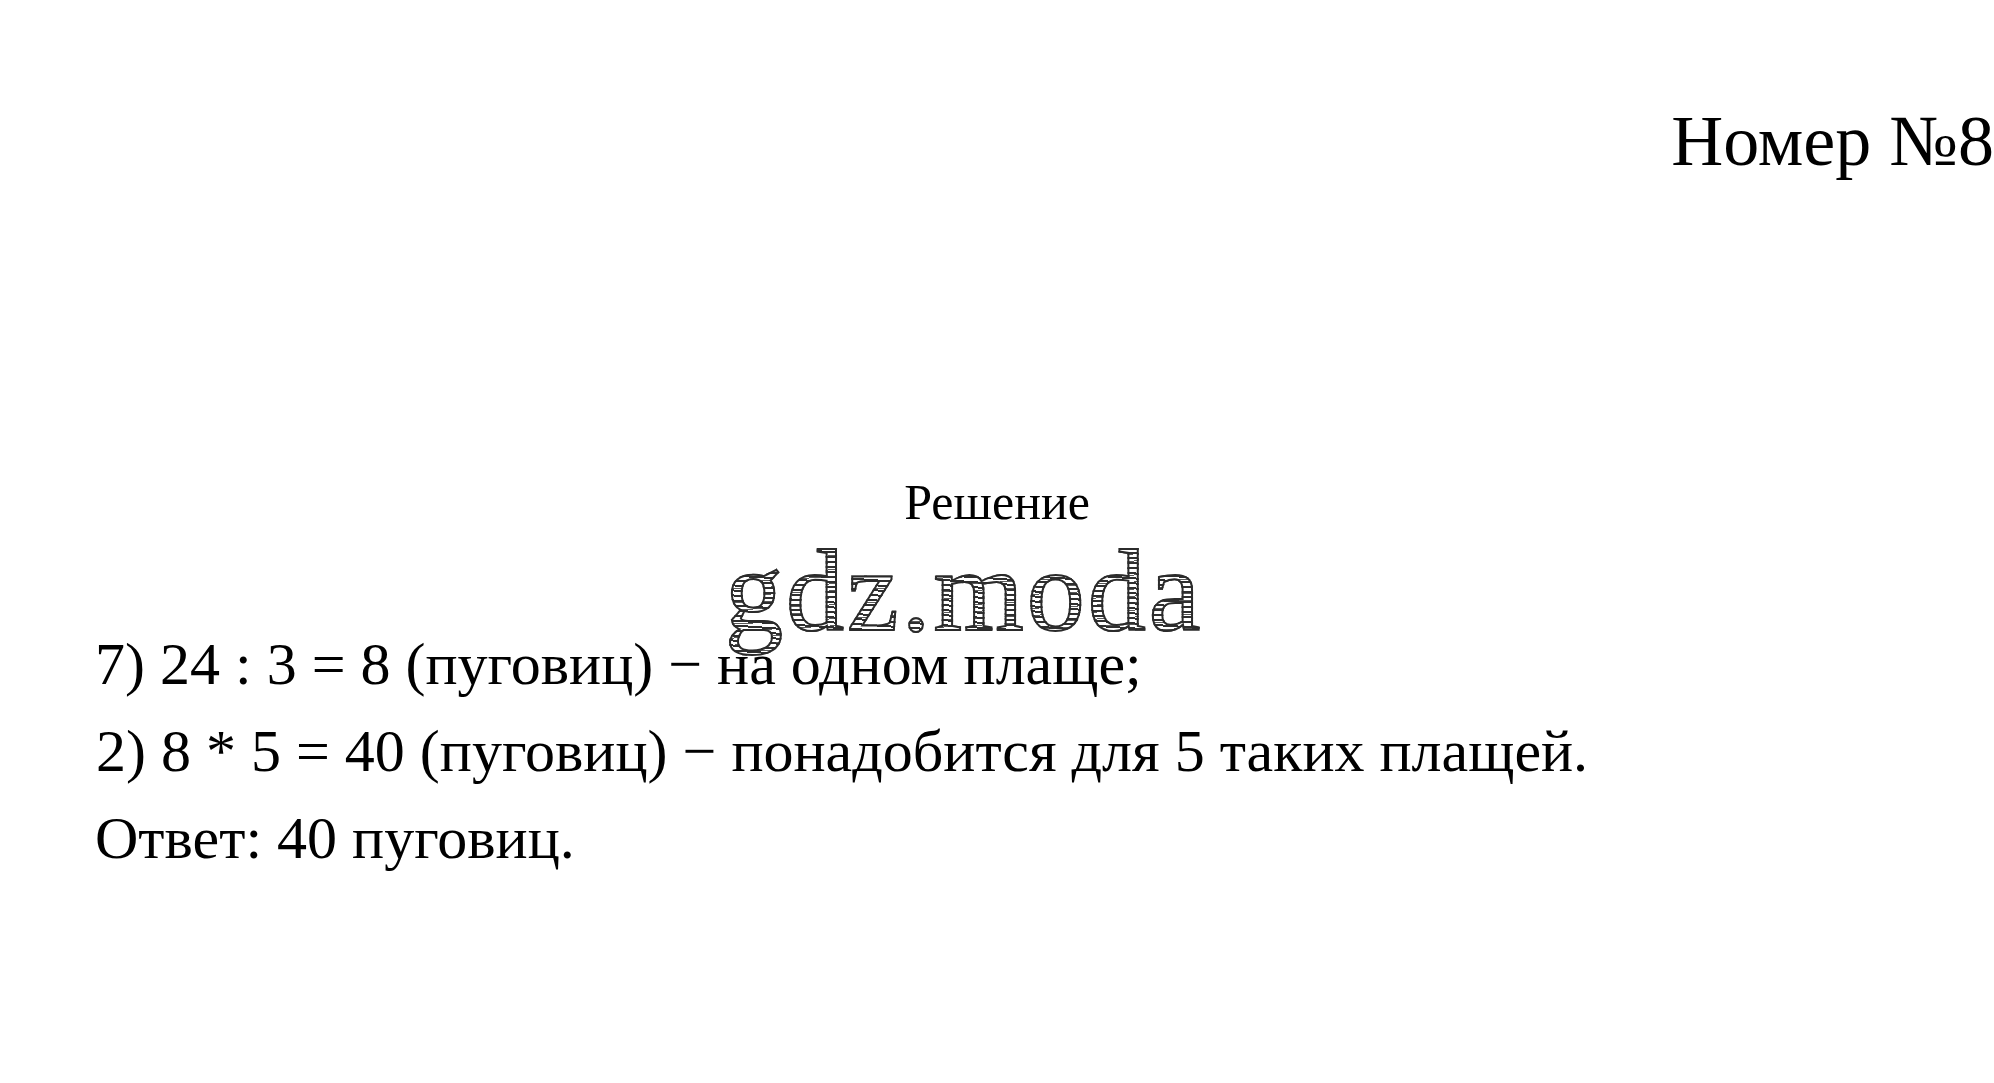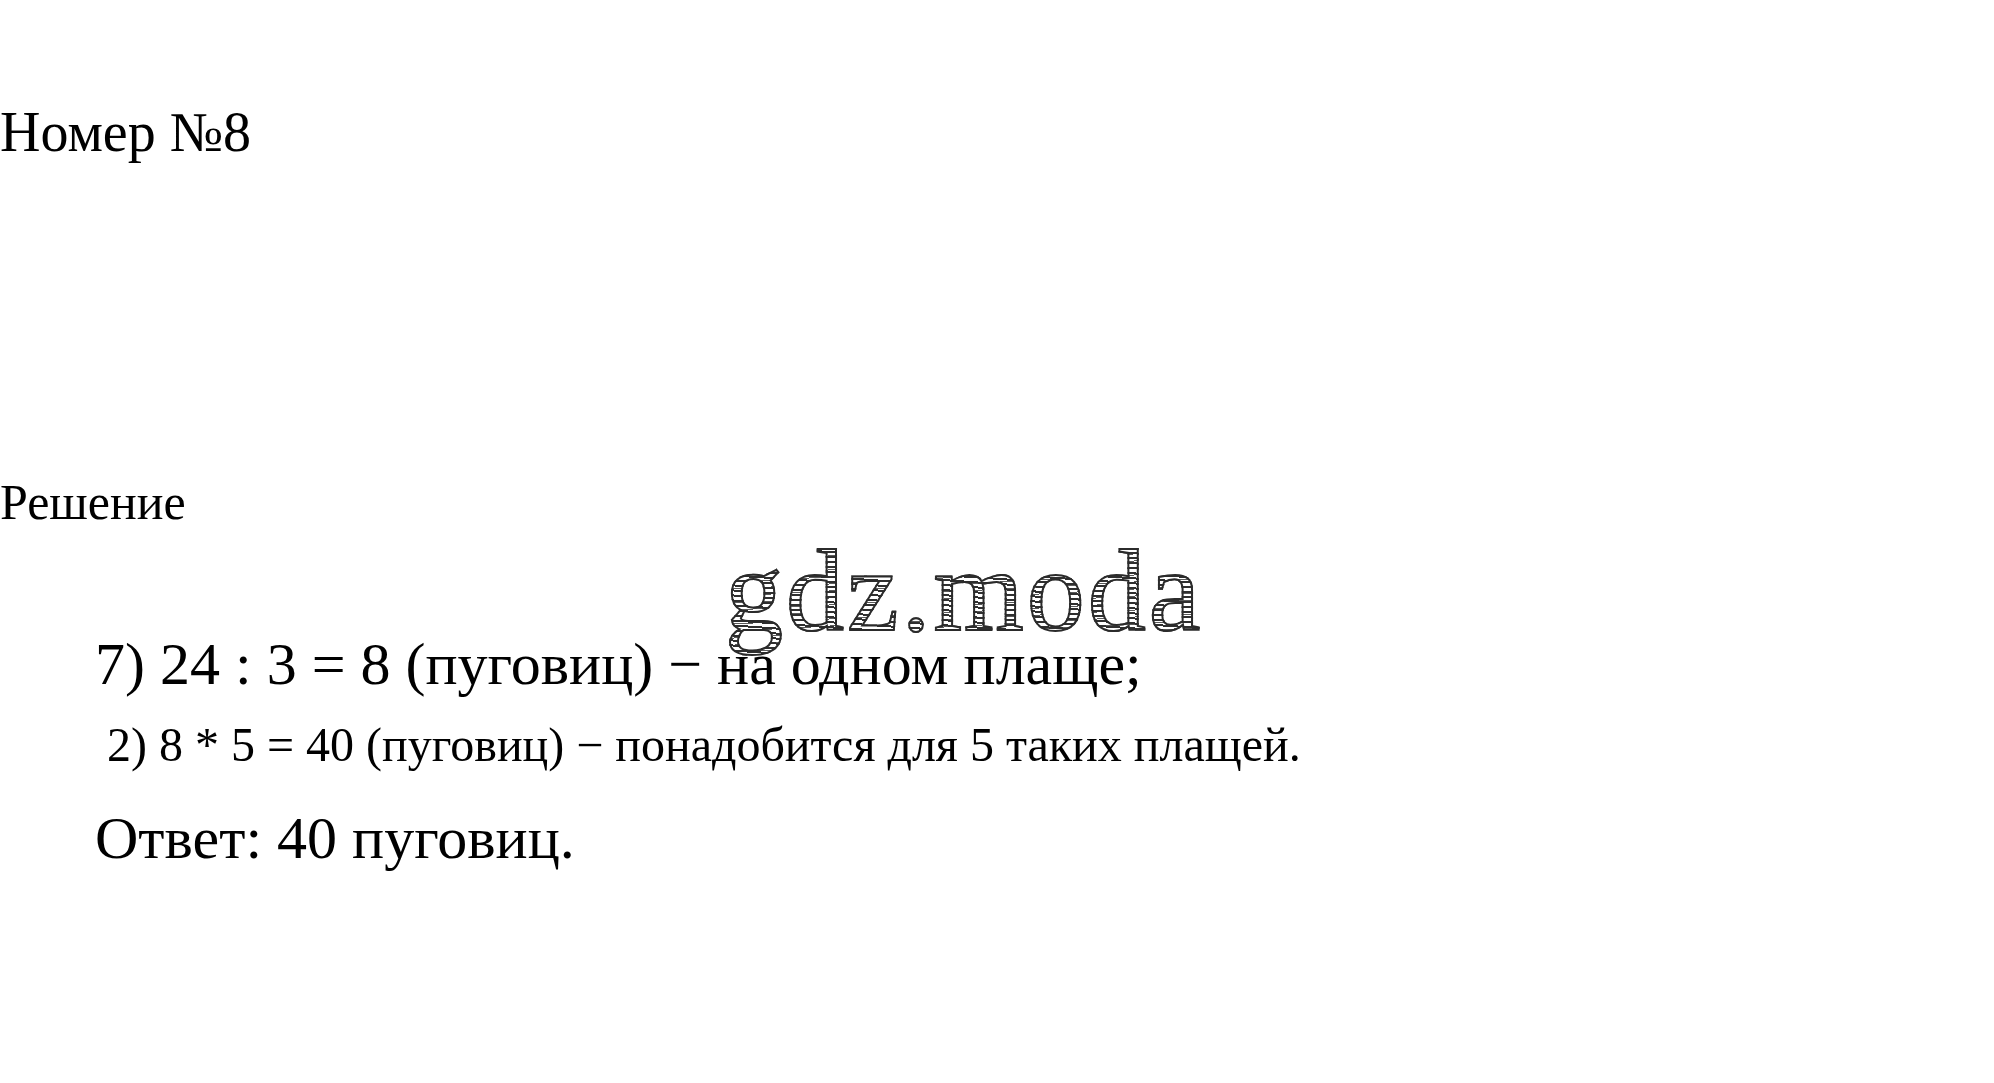--- a/index.html
+++ b/index.html
@@ -15,39 +15,39 @@
     overflow: hidden;
     font-family: "Liberation Serif", "DejaVu Serif", serif;
     color: #000000;
   }
   .title {
     position: absolute;
     top: 100px;
     left: 0;
     width: 100%;
     margin: 0;
-    text-align: left;
-    font-size: 56px;
+    text-align: right;
+    font-size: 72px;
     font-weight: normal;
     line-height: 1.15;
   }
   .problem {
     position: absolute;
     left: 95px;
     top: 224px;
     width: 1800px;
     font-size: 60px;
     line-height: 88px;
   }
   .solution-heading {
     position: absolute;
     top: 474px;
     left: 0;
     width: 100%;
-    text-align: left;
+    text-align: center;
     font-size: 50px;
     line-height: 1.15;
   }
   .watermark {
     position: absolute;
     left: 725px;
     top: 528px;
     font-size: 116px;
     font-weight: normal;
     letter-spacing: 3px;
@@ -66,23 +66,23 @@
   .step1 {
     position: absolute;
     left: 95px;
     top: 630px;
     font-size: 60px;
     line-height: 1.15;
     white-space: nowrap;
   }
   .step2 {
     position: absolute;
-    left: 107px;
+    left: 96px;
     top: 717px;
-    font-size: 48px;
+    font-size: 60px;
     line-height: 1.15;
     white-space: nowrap;
   }
   .answer {
     position: absolute;
     left: 95px;
     top: 804px;
     font-size: 60px;
     line-height: 1.15;
     white-space: nowrap;

